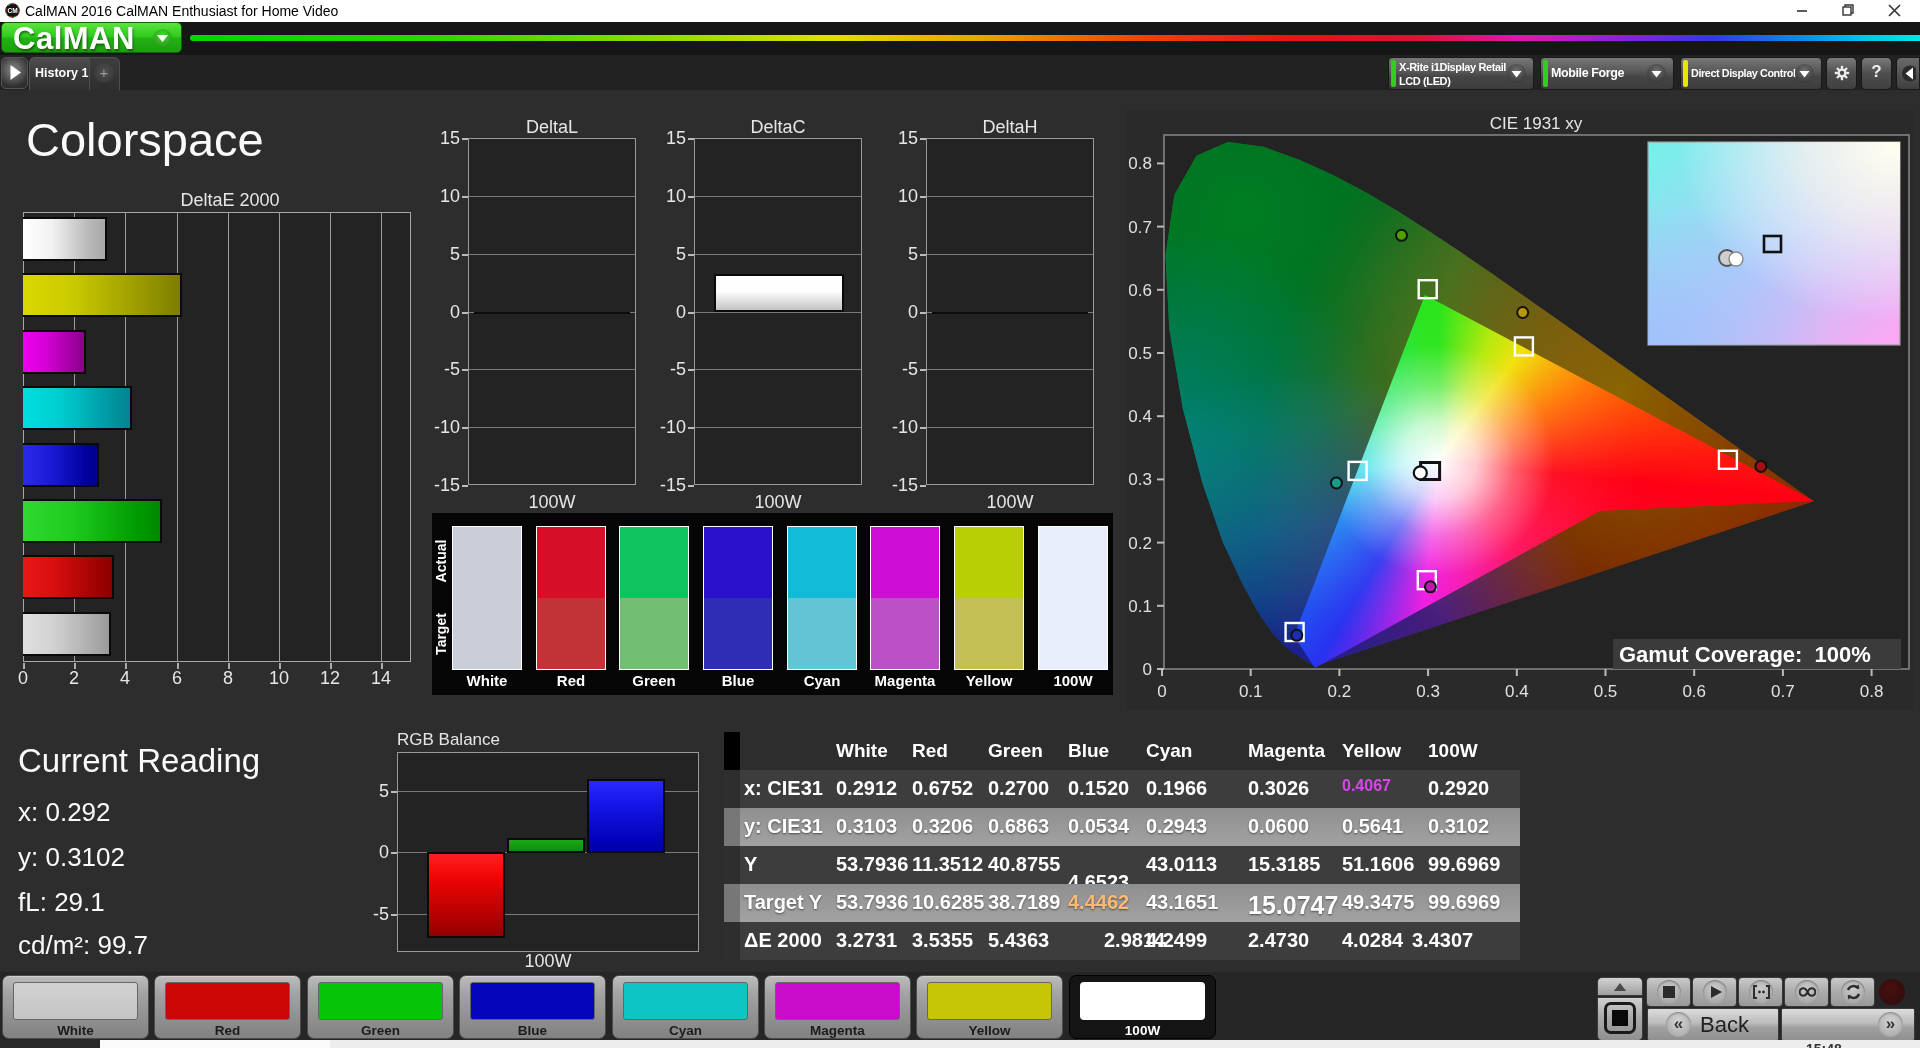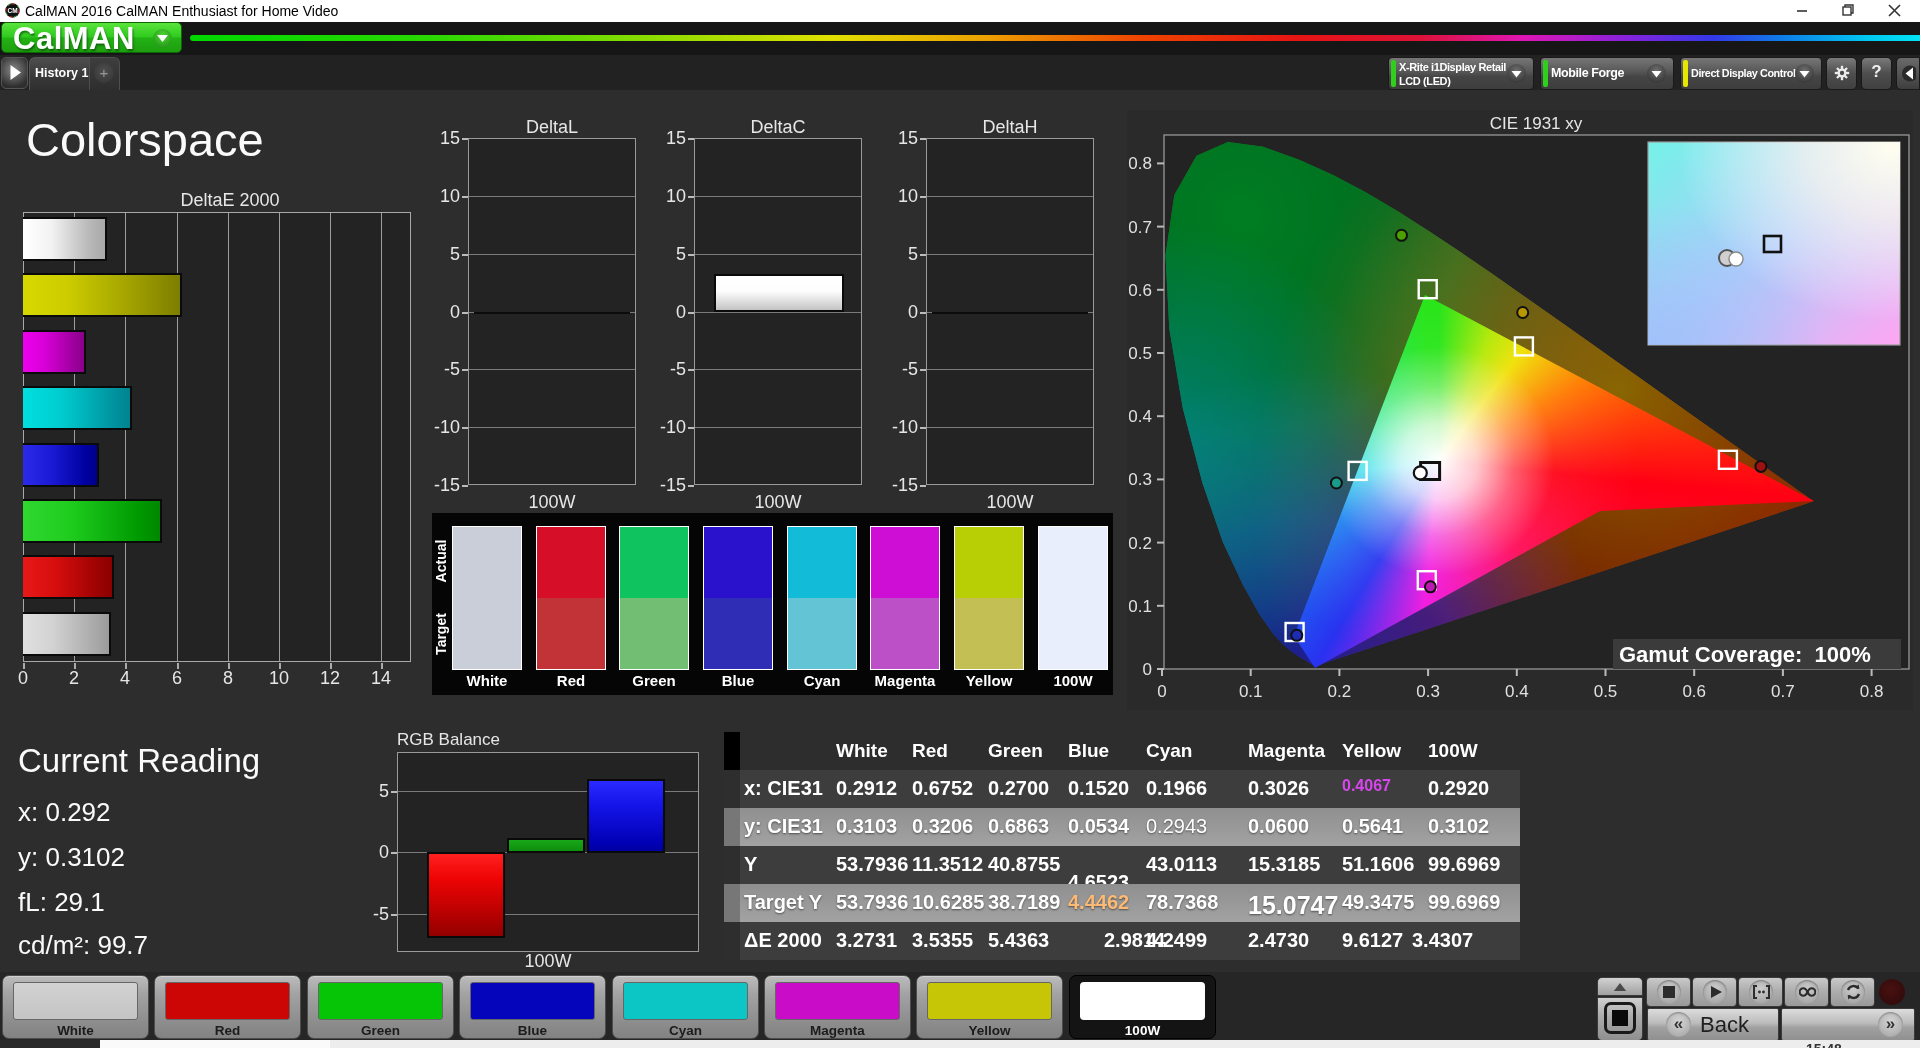--- a/index.html
+++ b/index.html
@@ -390,21 +390,21 @@
 <div style="position:absolute;left:1248px;top:777px;font-size:20px;font-weight:bold;color:#fff;">0.3026</div>
 <div style="position:absolute;left:1342px;top:777px;font-size:16px;font-weight:bold;color:#d946ef;">0.4067</div>
 <div style="position:absolute;left:1428px;top:777px;font-size:20px;font-weight:bold;color:#fff;">0.2920</div>
 <div style="position:absolute;left:724px;top:808px;width:16px;height:38px;background:#777;"></div>
 <div style="position:absolute;left:740px;top:808px;width:780px;height:38px;background:linear-gradient(#8f8f8f,#a2a2a2);"></div>
 <div style="position:absolute;left:744px;top:815px;font-size:20px;font-weight:bold;color:#fff;text-shadow:0 1px 2px rgba(0,0,0,0.5);">y: CIE31</div>
 <div style="position:absolute;left:836px;top:815px;font-size:20px;font-weight:bold;color:#fff;text-shadow:0 1px 2px rgba(0,0,0,0.5);">0.3103</div>
 <div style="position:absolute;left:912px;top:815px;font-size:20px;font-weight:bold;color:#fff;text-shadow:0 1px 2px rgba(0,0,0,0.5);">0.3206</div>
 <div style="position:absolute;left:988px;top:815px;font-size:20px;font-weight:bold;color:#fff;text-shadow:0 1px 2px rgba(0,0,0,0.5);">0.6863</div>
 <div style="position:absolute;left:1068px;top:815px;font-size:20px;font-weight:bold;color:#fff;text-shadow:0 1px 2px rgba(0,0,0,0.5);">0.0534</div>
-<div style="position:absolute;left:1146px;top:815px;font-size:20px;font-weight:normal;color:#fff;text-shadow:0 1px 2px rgba(0,0,0,0.5);">0.2943</div>
+<div style="position:absolute;left:1146px;top:815px;font-size:20px;font-weight:bold;color:#fff;text-shadow:0 1px 2px rgba(0,0,0,0.5);">0.2943</div>
 <div style="position:absolute;left:1248px;top:815px;font-size:20px;font-weight:bold;color:#fff;text-shadow:0 1px 2px rgba(0,0,0,0.5);">0.0600</div>
 <div style="position:absolute;left:1342px;top:815px;font-size:20px;font-weight:bold;color:#fff;text-shadow:0 1px 2px rgba(0,0,0,0.5);">0.5641</div>
 <div style="position:absolute;left:1428px;top:815px;font-size:20px;font-weight:bold;color:#fff;text-shadow:0 1px 2px rgba(0,0,0,0.5);">0.3102</div>
 <div style="position:absolute;left:724px;top:846px;width:16px;height:38px;background:#2e2e2e;"></div>
 <div style="position:absolute;left:740px;top:846px;width:780px;height:38px;background:#3d3d3d;"></div>
 <div style="position:absolute;left:744px;top:853px;font-size:20px;font-weight:bold;color:#fff;">Y</div>
 <div style="position:absolute;left:836px;top:853px;font-size:20px;font-weight:bold;color:#fff;">53.7936</div>
 <div style="position:absolute;left:912px;top:853px;font-size:20px;font-weight:bold;color:#fff;">11.3512</div>
 <div style="position:absolute;left:988px;top:853px;font-size:20px;font-weight:bold;color:#fff;">40.8755</div>
 <div style="position:absolute;left:1068px;top:853px;font-size:20px;font-weight:bold;color:#fff;margin-top:18px;">4.6523</div>
@@ -412,34 +412,34 @@
 <div style="position:absolute;left:1248px;top:853px;font-size:20px;font-weight:bold;color:#fff;">15.3185</div>
 <div style="position:absolute;left:1342px;top:853px;font-size:20px;font-weight:bold;color:#fff;">51.1606</div>
 <div style="position:absolute;left:1428px;top:853px;font-size:20px;font-weight:bold;color:#fff;">99.6969</div>
 <div style="position:absolute;left:724px;top:884px;width:16px;height:38px;background:#777;"></div>
 <div style="position:absolute;left:740px;top:884px;width:780px;height:38px;background:linear-gradient(#8f8f8f,#a2a2a2);"></div>
 <div style="position:absolute;left:744px;top:891px;font-size:20px;font-weight:bold;color:#fff;text-shadow:0 1px 2px rgba(0,0,0,0.5);">Target Y</div>
 <div style="position:absolute;left:836px;top:891px;font-size:20px;font-weight:bold;color:#fff;text-shadow:0 1px 2px rgba(0,0,0,0.5);">53.7936</div>
 <div style="position:absolute;left:912px;top:891px;font-size:20px;font-weight:bold;color:#fff;text-shadow:0 1px 2px rgba(0,0,0,0.5);">10.6285</div>
 <div style="position:absolute;left:988px;top:891px;font-size:20px;font-weight:bold;color:#fff;text-shadow:0 1px 2px rgba(0,0,0,0.5);">38.7189</div>
 <div style="position:absolute;left:1068px;top:891px;font-size:20px;font-weight:bold;color:#fdba74;text-shadow:0 1px 2px rgba(0,0,0,0.5);">4.4462</div>
-<div style="position:absolute;left:1146px;top:891px;font-size:20px;font-weight:bold;color:#fff;text-shadow:0 1px 2px rgba(0,0,0,0.5);">78.7368</div>
+<div style="position:absolute;left:1146px;top:891px;font-size:20px;font-weight:bold;color:#fff;text-shadow:0 1px 2px rgba(0,0,0,0.5);">43.1651</div>
 <div style="position:absolute;left:1248px;top:891px;font-size:25px;font-weight:bold;color:#fff;text-shadow:0 1px 2px rgba(0,0,0,0.5);">15.0747</div>
 <div style="position:absolute;left:1342px;top:891px;font-size:20px;font-weight:bold;color:#fff;text-shadow:0 1px 2px rgba(0,0,0,0.5);">49.3475</div>
 <div style="position:absolute;left:1428px;top:891px;font-size:20px;font-weight:bold;color:#fff;text-shadow:0 1px 2px rgba(0,0,0,0.5);">99.6969</div>
 <div style="position:absolute;left:724px;top:922px;width:16px;height:38px;background:#2e2e2e;"></div>
 <div style="position:absolute;left:740px;top:922px;width:780px;height:38px;background:#3d3d3d;"></div>
 <div style="position:absolute;left:744px;top:929px;font-size:20px;font-weight:bold;color:#fff;">ΔE 2000</div>
 <div style="position:absolute;left:836px;top:929px;font-size:20px;font-weight:bold;color:#fff;">3.2731</div>
 <div style="position:absolute;left:912px;top:929px;font-size:20px;font-weight:bold;color:#fff;">3.5355</div>
 <div style="position:absolute;left:988px;top:929px;font-size:20px;font-weight:bold;color:#fff;">5.4363</div>
 <div style="position:absolute;left:1068px;top:929px;font-size:20px;font-weight:bold;color:#fff;margin-left:36px;">2.9814</div>
 <div style="position:absolute;left:1146px;top:929px;font-size:20px;font-weight:bold;color:#fff;">4.2499</div>
 <div style="position:absolute;left:1248px;top:929px;font-size:20px;font-weight:bold;color:#fff;">2.4730</div>
-<div style="position:absolute;left:1342px;top:929px;font-size:20px;font-weight:bold;color:#fff;">9.6127</div>
+<div style="position:absolute;left:1342px;top:929px;font-size:20px;font-weight:bold;color:#fff;">4.0284</div>
 <div style="position:absolute;left:1412px;top:929px;font-size:20px;font-weight:bold;color:#fff;">3.4307</div>
 <div style="position:absolute;left:0;top:972px;width:1920px;height:68px;background:#262626;"></div>
 <div style="position:absolute;left:2px;top:975px;width:147px;height:64px;border-radius:7px;background:linear-gradient(#bcbcbc,#a2a2a2 30%,#8f8f8f 70%,#828282);border:1px solid #4c4c4c;box-shadow:inset 0 1px 0 #d0d0d0;"></div>
 <div style="position:absolute;left:13px;top:982px;width:125px;height:38px;border-radius:3px;background:linear-gradient(#d2d2d2,#c4c4c4);border:1px solid #666;"></div>
 <div style="position:absolute;left:2px;top:1023px;width:147px;text-align:center;font-size:13.5px;font-weight:bold;color:#1c1c1c;">White</div>
 <div style="position:absolute;left:154px;top:975px;width:147px;height:64px;border-radius:7px;background:linear-gradient(#bcbcbc,#a2a2a2 30%,#8f8f8f 70%,#828282);border:1px solid #4c4c4c;box-shadow:inset 0 1px 0 #d0d0d0;"></div>
 <div style="position:absolute;left:165px;top:982px;width:125px;height:38px;border-radius:3px;background:#cc0505;border:1px solid #666;"></div>
 <div style="position:absolute;left:154px;top:1023px;width:147px;text-align:center;font-size:13.5px;font-weight:bold;color:#1c1c1c;">Red</div>
 <div style="position:absolute;left:307px;top:975px;width:147px;height:64px;border-radius:7px;background:linear-gradient(#bcbcbc,#a2a2a2 30%,#8f8f8f 70%,#828282);border:1px solid #4c4c4c;box-shadow:inset 0 1px 0 #d0d0d0;"></div>
 <div style="position:absolute;left:318px;top:982px;width:125px;height:38px;border-radius:3px;background:#06c406;border:1px solid #666;"></div>

